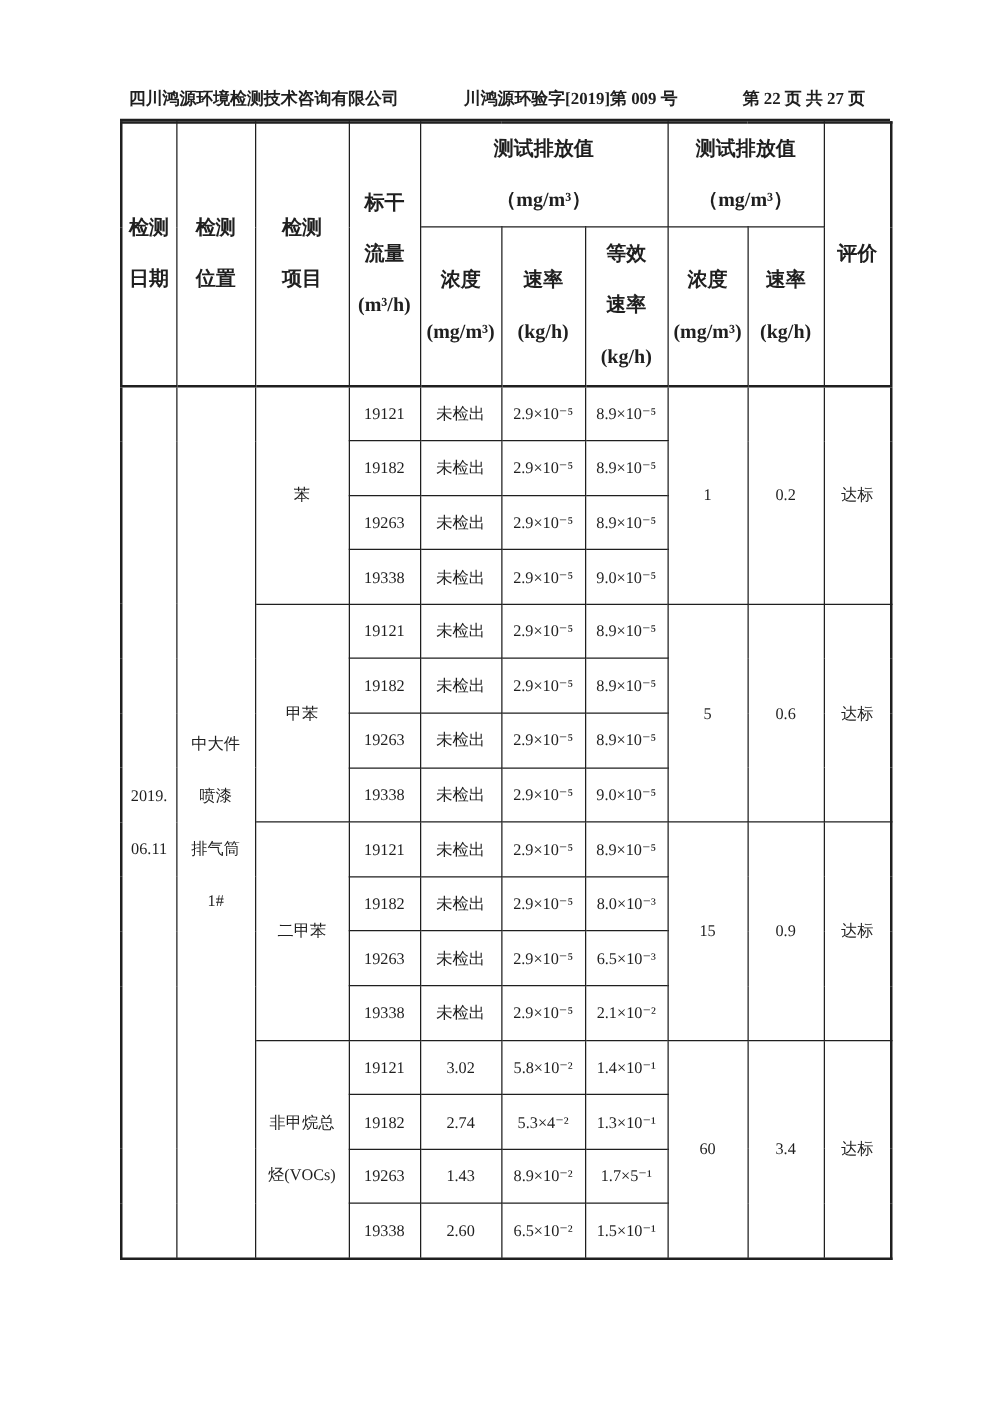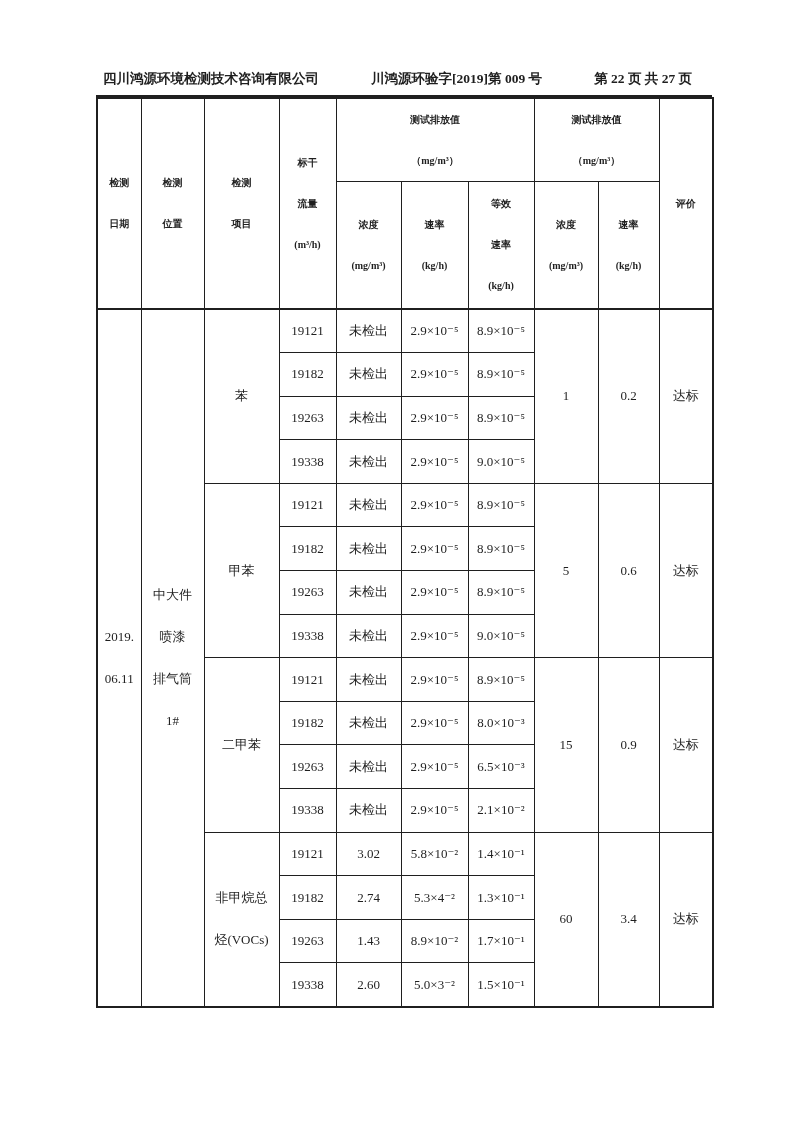--- a/index.html
+++ b/index.html
@@ -45,21 +45,21 @@
   .report-table th,
   .report-table td {
     border: 1.5px solid #1f1f1f;
     text-align: center;
     vertical-align: middle;
     padding: 0;
     white-space: pre-line;
     overflow: hidden;
   }
   .report-table thead th {
-    font-size: 10px;
+    font-size: 16px;
     font-weight: bold;
     line-height: 41px;
   }
   .hrow-a { height: 81px; }
   .hrow-b { height: 127px; }
   .report-table tbody td {
     font-size: 13px;
     line-height: 42px;
     height: 42.6px;
   }
@@ -227,24 +227,24 @@
         <tr>
           <td>19182</td>
           <td>2.74</td>
           <td>5.3×4⁻²</td>
           <td>1.3×10⁻¹</td>
         </tr>
         <tr>
           <td>19263</td>
           <td>1.43</td>
           <td>8.9×10⁻²</td>
-          <td>1.7×10⁻¹</td>
+          <td>1.7×5⁻¹</td>
         </tr>
         <tr>
           <td>19338</td>
           <td>2.60</td>
-          <td>5.0×3⁻²</td>
+          <td>6.5×10⁻²</td>
           <td>1.5×10⁻¹</td>
         </tr>
       </tbody>
   </table>
 
 </div>
 
 </body></html>

